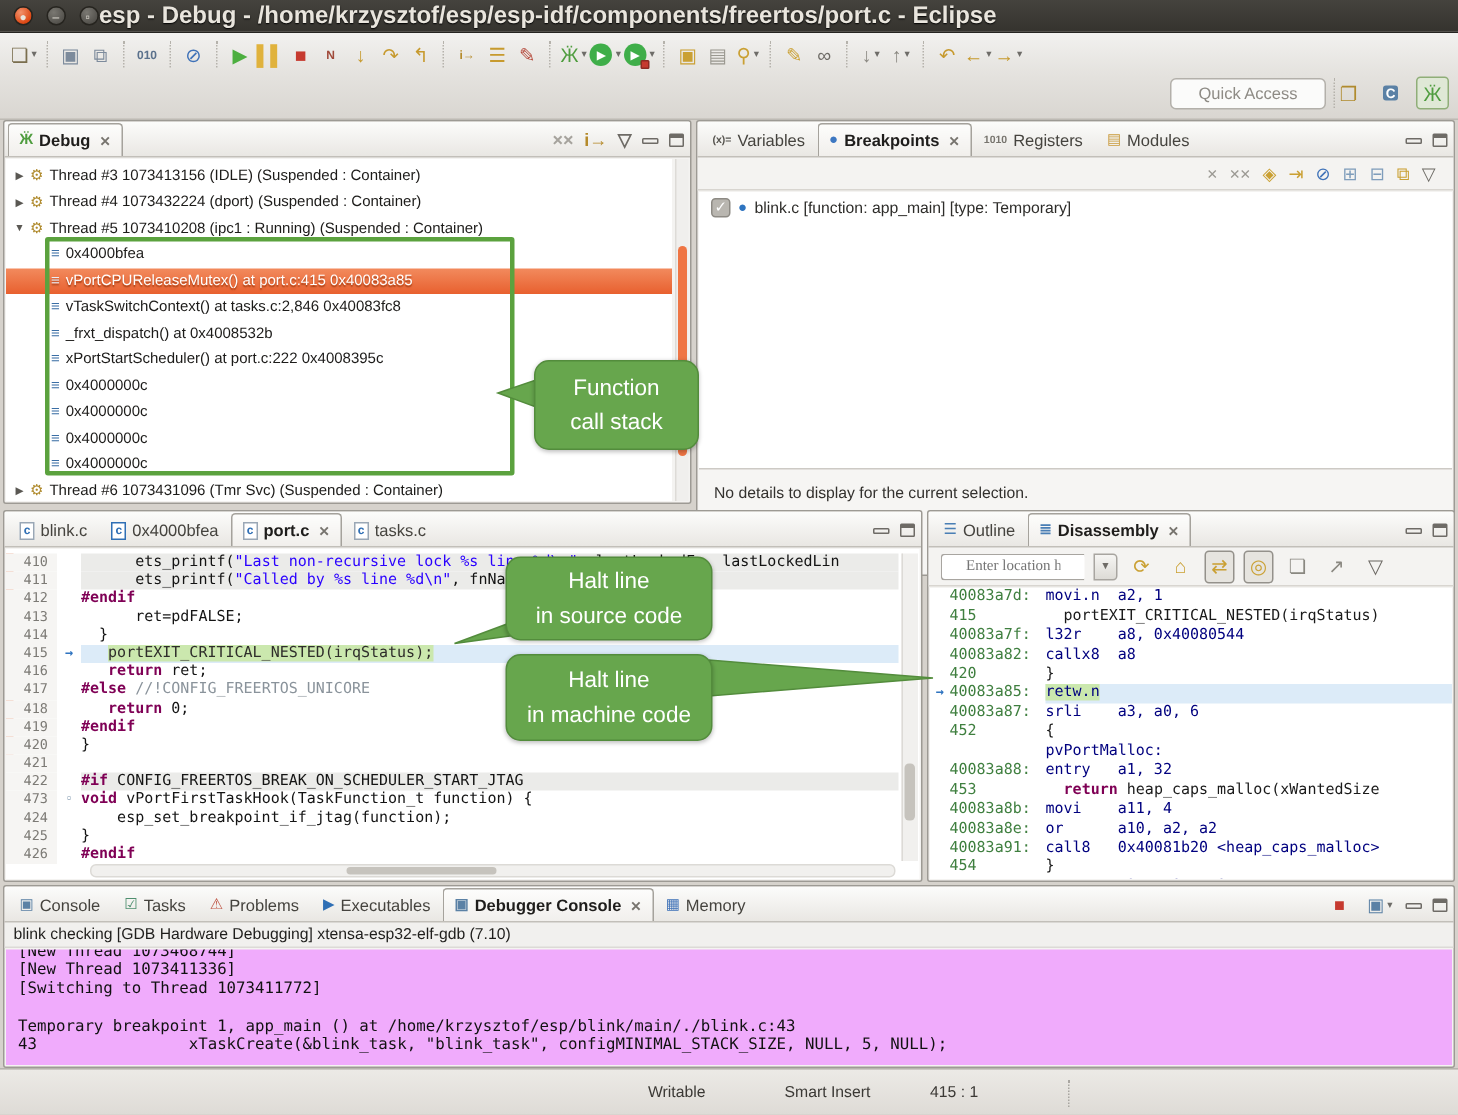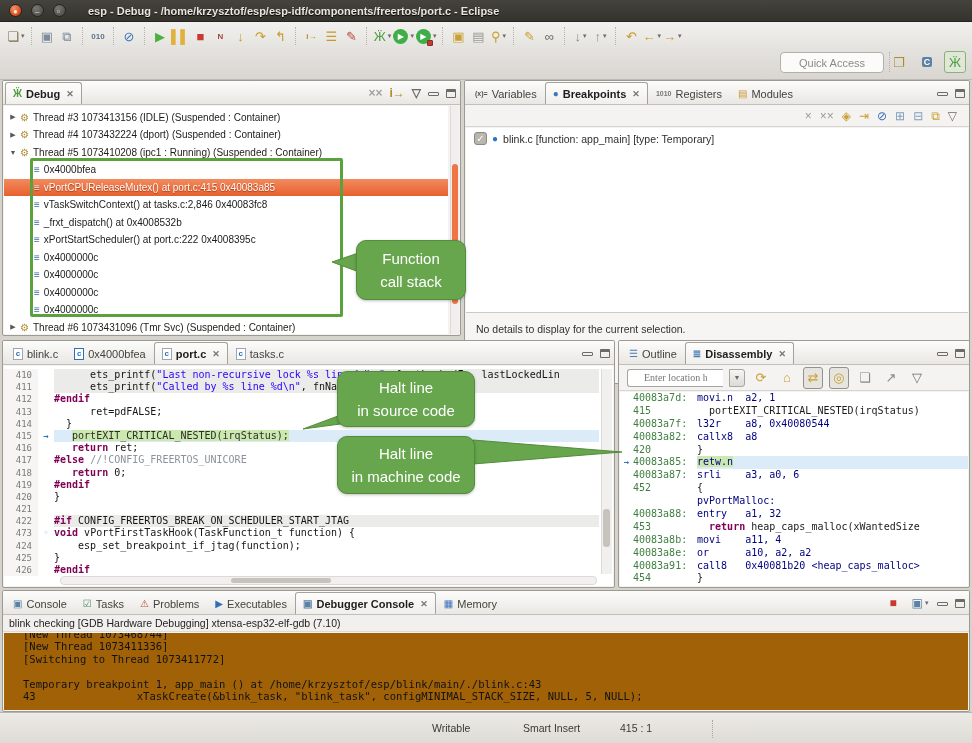--- a/index.html
+++ b/index.html
@@ -4,21 +4,21 @@
 <style>
   *{margin:0;padding:0;box-sizing:border-box}
   html,body{width:972px;height:743px;overflow:hidden}
   body{position:relative;background:#d6d2cc;font-family:"Liberation Sans",sans-serif;font-size:11px;color:#2e2d2a}
   
   #titlebar{position:absolute;left:0;top:0;width:972px;height:22px;background:linear-gradient(#45433e,#35332e);border-bottom:1px solid #24231f;display:flex;align-items:center}
   .winbtn{width:13px;height:13px;border-radius:50%;margin-left:9px;border:1px solid #26241f;position:relative}
   .winbtn.close{background:radial-gradient(circle at 35% 30%,#f2926c,#dd4814 70%)}
   .winbtn.min,.winbtn.max{background:radial-gradient(circle at 35% 30%,#7a7872,#55534e 70%)}
   .winbtn span{position:absolute;left:3px;top:1px;font-size:8px;color:#e8e4dc;line-height:11px}
-  #title-text{margin-left:22px;color:#e9e5dd;font-weight:bold;font-size:11px;text-shadow:0 1px 1px #000}
+  #title-text{color:#e9e5dd;font-weight:bold;font-size:16px;text-shadow:0 1px 1px #000}
   
   #toolbar1{position:absolute;left:0;top:22px;width:972px;height:28px;background:linear-gradient(#f2f1ef,#e4e2de);display:flex;align-items:center;padding-left:6px}
   #toolbar2{position:absolute;left:0;top:50px;width:972px;height:30px;background:linear-gradient(#e4e2de,#d9d6d1);border-bottom:1px solid #bdbab4}
   .tbi{height:22px;min-width:20px;display:flex;align-items:center;justify-content:center;border-radius:3px;padding:0 1px;position:relative}
   .tbi .g{font-size:13px;line-height:13px}
   .tbi .gt{font-size:8px;font-weight:bold;letter-spacing:0}
   .caret{font-size:7px;color:#6e6c68;margin-left:2px}
   .tsep{width:1px;height:18px;border-left:1px dotted #b5b2ab;margin:0 5px}
   .circle{width:15px;height:15px;border-radius:50%;display:flex;align-items:center;justify-content:center;position:relative}
   .badge{position:absolute;right:-2px;bottom:-2px;width:6px;height:6px;background:#c63a2f;border:1px solid #8d2a22;border-radius:1px}
@@ -89,21 +89,21 @@
   .dl .gut{width:64px;flex:none}
   .dl .addr{color:#3f7f3f}
   .dl .lnum{color:#3f7f3f}
   .dl .ct{flex:1}
   .op{color:#00007f}
   .src{color:#1a1a1a}
   .label{color:#00007f;font-weight:normal}
   .dl.halt .ct{background:#dcebf8}
   
   #console-header{height:17px;background:#f1f0ee;border-bottom:1px solid #dcdad6;font-size:10.5px;color:#1f1e1c;padding:2px 0 0 6px}
-  #console-body{position:absolute;left:1px;top:42px;right:1px;bottom:1px;background:#a16207;overflow:hidden;padding-left:19px}
+  #console-body{position:absolute;left:1px;top:42px;right:1px;bottom:1px;background:#f0abfc;overflow:hidden;padding-left:8px}
   .conl{height:12.4px;white-space:pre;font-family:"DejaVu Sans Mono",monospace;font-size:10.5px;line-height:12.4px;color:#111}
   
   #statusbar{position:absolute;left:0;top:712px;width:972px;height:31px;background:linear-gradient(#eceae6,#dedbd6);border-top:1px solid #b7b4ae;display:flex;align-items:center}
   #statusbar .sitem{font-size:10.5px;color:#3b3935}
   #status-sep{height:18px;border-left:1px dotted #a8a5a0;position:absolute;left:712px;top:7px}
   
   .callout{position:absolute;background:#67a64d;border:1px solid #538c3c;border-radius:10px;color:#fff;display:flex;flex-direction:column;align-items:center;justify-content:center;z-index:41;font-size:15px;line-height:1.55;box-shadow:0 1px 3px rgba(0,0,0,.25)}
   #green-box{position:absolute;left:30px;top:158px;width:313px;height:159px;border:3px solid #5ba23e;z-index:30;border-radius:2px}
   #arrow-svg{position:absolute;left:0;top:0;z-index:40;pointer-events:none}
 </style>

